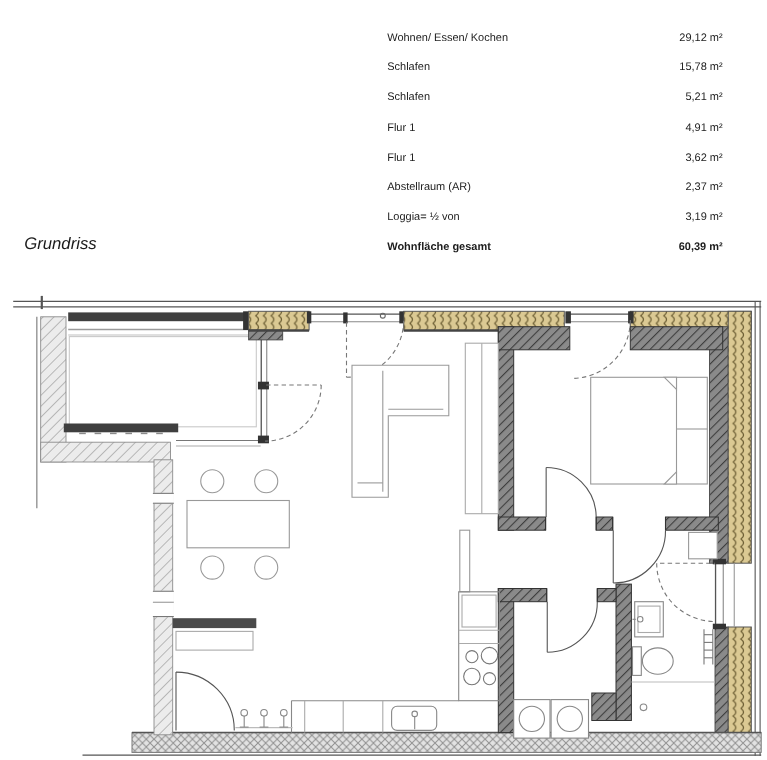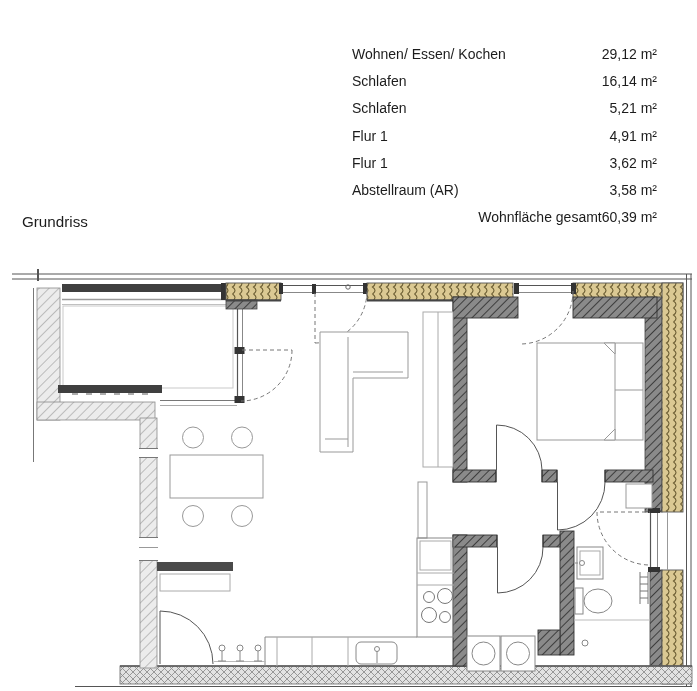--- a/index.html
+++ b/index.html
@@ -5,58 +5,62 @@
   html,body{margin:0;padding:0;background:#ffffff;}
   body{
     width:697px;height:691px;position:relative;overflow:hidden;
     font-family:"Liberation Sans","DejaVu Sans",sans-serif;color:#1c1c1c;
   }
   .area-table{
     position:absolute;left:352px;top:21px;width:305px;
   }
   .area-row{
     display:flex;justify-content:space-between;align-items:baseline;
-    height:27.2px;font-size:14px;line-height:27.2px;white-space:nowrap;
+    height:27.2px;font-size:10px;line-height:27.2px;white-space:nowrap;
   }
   .area-row .lbl{text-align:left;}
-  .area-row .val{text-align:right;margin-top:20px;}
-  .area-row.bold{font-weight:normal;justify-content:flex-end;}
+  .area-row .val{text-align:right;}
+  .area-row.bold{font-weight:bold;}
   .plan-label{
-    position:absolute;left:22px;top:213px;font-size:15.2px;
+    position:absolute;left:22px;top:213px;font-size:15.2px;font-style:italic;
   }
   .plan-wrap{position:absolute;left:0;top:0;width:697px;height:691px;}
   svg{display:block;}
 </style>
 </head>
 <body>
 
 <div class="area-table">
     <div class="area-row">
       <span class="lbl">Wohnen/ Essen/ Kochen</span>
       <span class="val">29,12 m²</span>
     </div>
     <div class="area-row">
       <span class="lbl">Schlafen</span>
-      <span class="val">16,14 m²</span>
+      <span class="val">15,78 m²</span>
     </div>
     <div class="area-row">
       <span class="lbl">Schlafen</span>
       <span class="val">5,21 m²</span>
     </div>
     <div class="area-row">
       <span class="lbl">Flur 1</span>
       <span class="val">4,91 m²</span>
     </div>
     <div class="area-row">
       <span class="lbl">Flur 1</span>
       <span class="val">3,62 m²</span>
     </div>
     <div class="area-row">
       <span class="lbl">Abstellraum (AR)</span>
-      <span class="val">3,58 m²</span>
+      <span class="val">2,37 m²</span>
+    </div>
+    <div class="area-row">
+      <span class="lbl">Loggia= ½ von</span>
+      <span class="val">3,19 m²</span>
     </div>
     <div class="area-row bold">
       <span class="lbl">Wohnfläche gesamt</span>
       <span class="val">60,39 m²</span>
     </div>
   </div>
 
 <div class="plan-label">Grundriss</div>
 
 <div class="plan-wrap">

